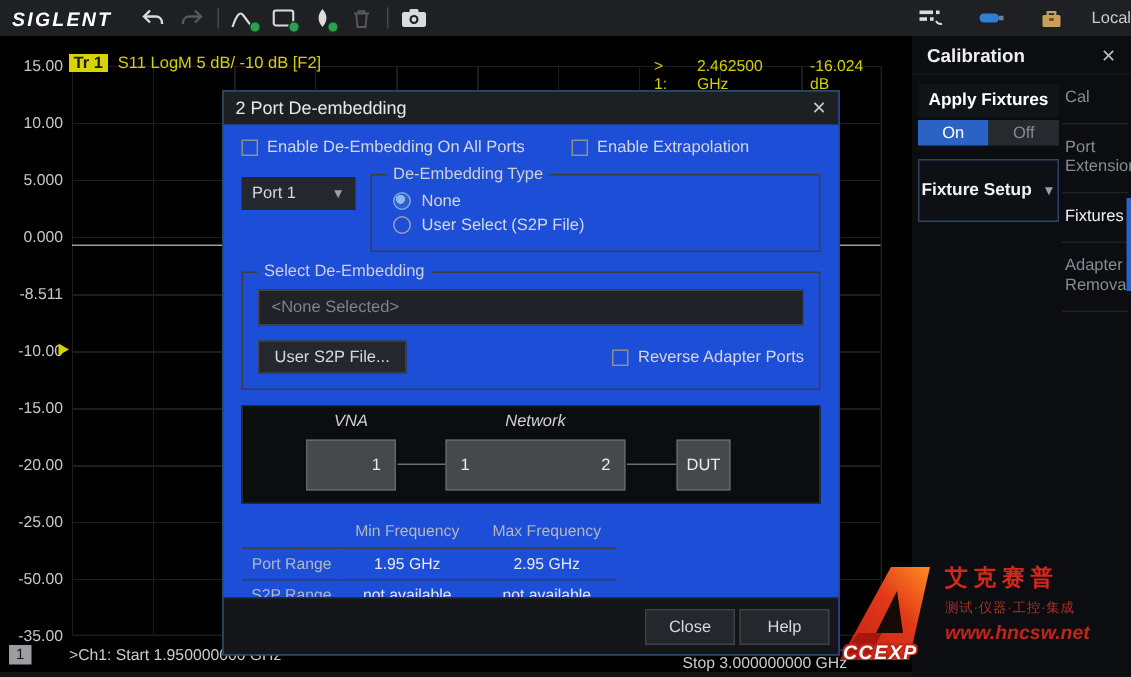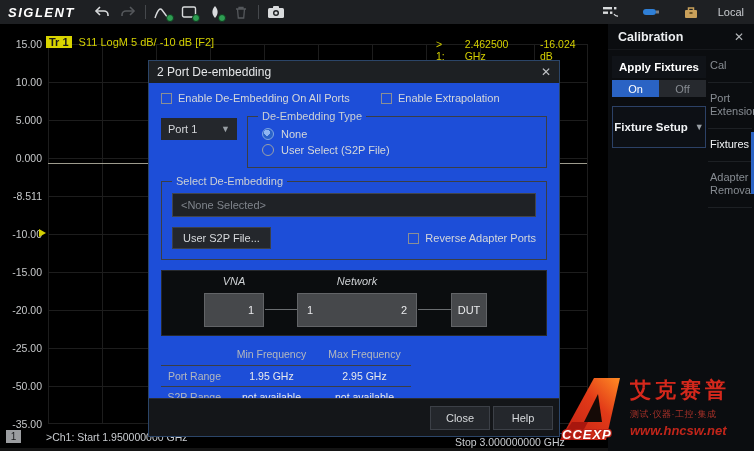--- a/index.html
+++ b/index.html
@@ -9,21 +9,21 @@
 
   
   .topbar { position:absolute; left:0; top:0; width:754px; height:24px; background:#1e2023;
             display:flex; align-items:center; z-index:30; }
   .brand { color:#fff; font-weight:bold; font-size:13px; letter-spacing:1.5px; margin:0 14px 0 8px; font-style:italic; }
   .tb-icon { position:relative; width:26px; height:22px; display:flex; align-items:center; justify-content:center; }
   .tb-icon svg { display:block; }
   .tb-div { width:1px; height:14px; background:#45484c; margin:0 4px; }
   .badge { position:absolute; right:2px; bottom:1px; width:8px; height:8px; border-radius:50%;
            background:#2e9e52; border:1px solid #0e3a1e; }
-  .tb-right { margin-left:auto; display:flex; align-items:center; gap:14px; padding-right:10px; }
+  .tb-right { margin-left:auto; display:flex; align-items:center; gap:14px; }
   .local { color:#c9ccd0; font-size:11px; }
 
   
   .tracebar { position:absolute; left:46px; top:36px; display:flex; gap:7px; align-items:center;
               font-size:11px; z-index:6; }
   .tr-chip { background:#d8d400; color:#1a1a1a; padding:0 3px; font-weight:bold; }
   .tr-info { color:#d3cf00; }
   .marker-readout { position:absolute; left:436px; top:38px; width:152px; display:flex;
                     justify-content:flex-end; gap:12px; font-size:10.5px; color:#d3cf00; z-index:6; }
   .ylabel { position:absolute; left:0; width:42px; text-align:right; font-size:10.5px; color:#c6c8ca; z-index:4; }
@@ -105,21 +105,21 @@
   .sb-tab.active { color:#f2f4f6; }
   .sb-scroll { position:absolute; right:0; top:108px; width:3px; height:62px; background:#2a63c4; }
 
   
   .watermark { position:absolute; left:558px; top:364px; width:196px; height:86px; z-index:60; pointer-events:none; }
   .wm-logo { position:absolute; left:0; top:10px; width:70px; height:72px; }
   .wm-ccexp { position:absolute; left:4px; bottom:8px; color:#fff; font-weight:bold; font-style:italic;
               font-size:13px; letter-spacing:1px;
               text-shadow:1px 1px 0 #c02418, -1px -1px 0 #c02418, 1px -1px 0 #c02418, -1px 1px 0 #c02418; }
   .wm-text { position:absolute; left:72px; top:12px; width:124px; }
-  .wm-brand { color:#d5281c; font-weight:bold; font-size:21px; letter-spacing:4px; white-space:nowrap; }
+  .wm-brand { color:#d5281c; font-weight:bold; font-size:15px; letter-spacing:4px; white-space:nowrap; }
   .wm-tag { color:rgba(195,55,45,.85); font-size:9px; letter-spacing:.5px; margin-top:4px; white-space:nowrap; }
   .wm-url { color:rgba(213,40,28,.9); font-weight:bold; font-style:italic; font-size:13px; margin-top:2px; }
 </style>
 </head>
 <body>
 
 <div class="screen">
 
   <div class="topbar">
     <span class="brand">SIGLENT</span>

